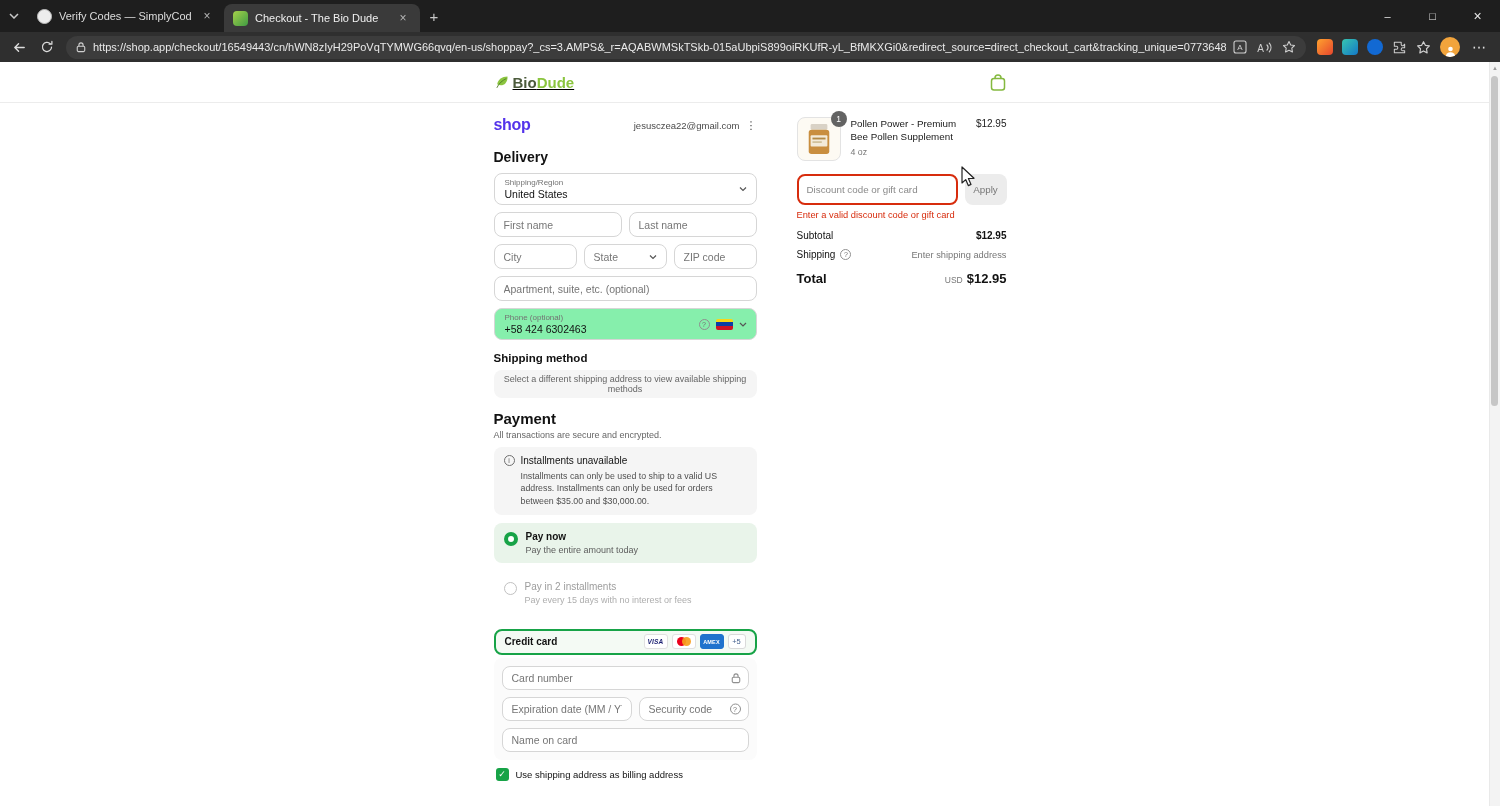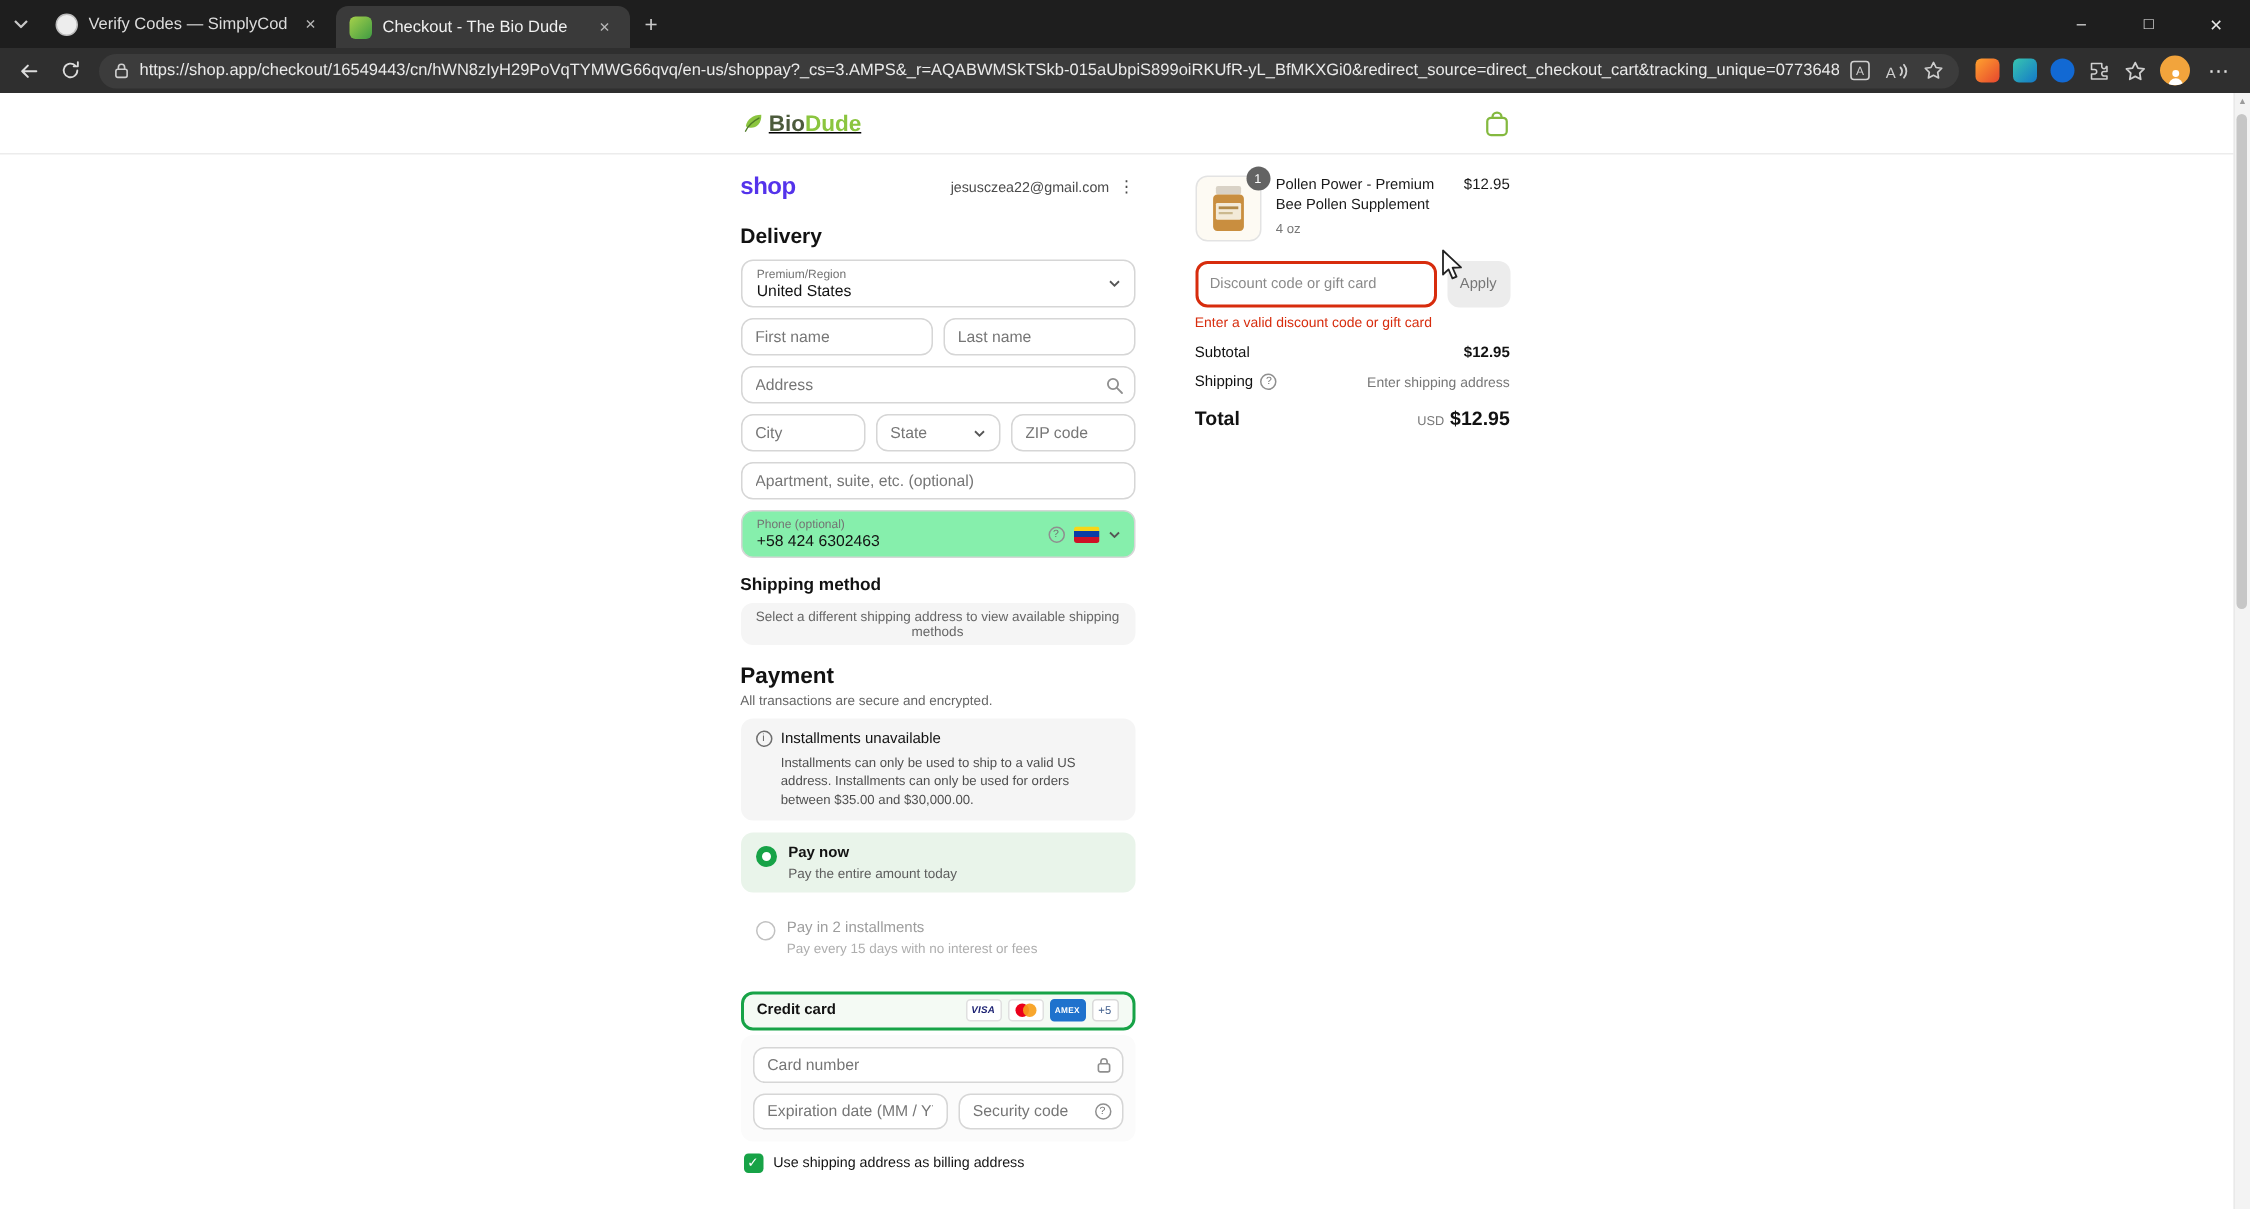--- a/index.html
+++ b/index.html
@@ -244,45 +244,34 @@
 
       <div class="account-row">
         <span class="shop-logo">shop</span>
         <span class="account-email">jesusczea22@gmail.com</span>
         <span class="kebab-btn">⋮</span>
       </div>
 
       <div class="sec-title-lg">Delivery</div>
 
       <div class="select-field">
-        <div class="fl-label">Premium/Region</div>
+        <div class="fl-label">Shipping/Region</div>
         <div class="fl-value">United States</div>
         <span class="chev">
             <svg width="8" height="5" viewBox="0 0 8 5">
               <path d="M1 1l3 3 3-3" fill="none" stroke="#565656" stroke-width="1.2"></path>
             </svg>
           </span>
       </div>
 
       <div class="frow">
         <input class="tinput" placeholder="First name" style="">
         <input class="tinput" placeholder="Last name" style="">
       </div>
 
-      <div class="frow">
-        <span class="input-wrap">
-          <input class="tinput" style="padding-right: 26px;" placeholder="Address">
-          <span class="in-icon">
-              <svg width="12" height="12" viewBox="0 0 12 12">
-                <circle cx="5" cy="5" r="3.4" fill="none" stroke="#8f8f8f" stroke-width="1.2"></circle>
-                <path d="M7.6 7.6L11 11" stroke="#8f8f8f" stroke-width="1.2" stroke-linecap="round"></path>
-              </svg>
-            </span>
-        </span>
-      </div>
 
       <div class="frow">
         <input class="tinput" placeholder="City" style="">
         <div class="state-select">
           <span>State</span>
           <span class="chev">
               <svg width="8" height="5" viewBox="0 0 8 5">
                 <path d="M1 1l3 3 3-3" fill="none" stroke="#565656" stroke-width="1.2"></path>
               </svg>
             </span>
@@ -368,20 +357,23 @@
                 <path d="M3.5 6V4.5a2.5 2.5 0 0 1 5 0V6" fill="none" stroke="#8f8f8f" stroke-width="1.3"></path>
               </svg>
             </span>
         </span>
         <div class="frow">
           <input class="tinput" placeholder="Expiration date (MM / YY)" style="">
           <span class="input-wrap">
             <input class="tinput" style="padding-right: 24px;" placeholder="Security code">
             <span class="in-icon help-icon" style="position:absolute">?</span>
           </span>
+        </div>
+        <div class="frow">
+          <input class="tinput" placeholder="Name on card" style="">
         </div>
       </div>
 
       <div class="billing-row">
         <span class="checkbox-on">✓</span>
         <span class="billing-label">Use shipping address as billing address</span>
       </div>
     </div>
 
     <div class="col-right">

